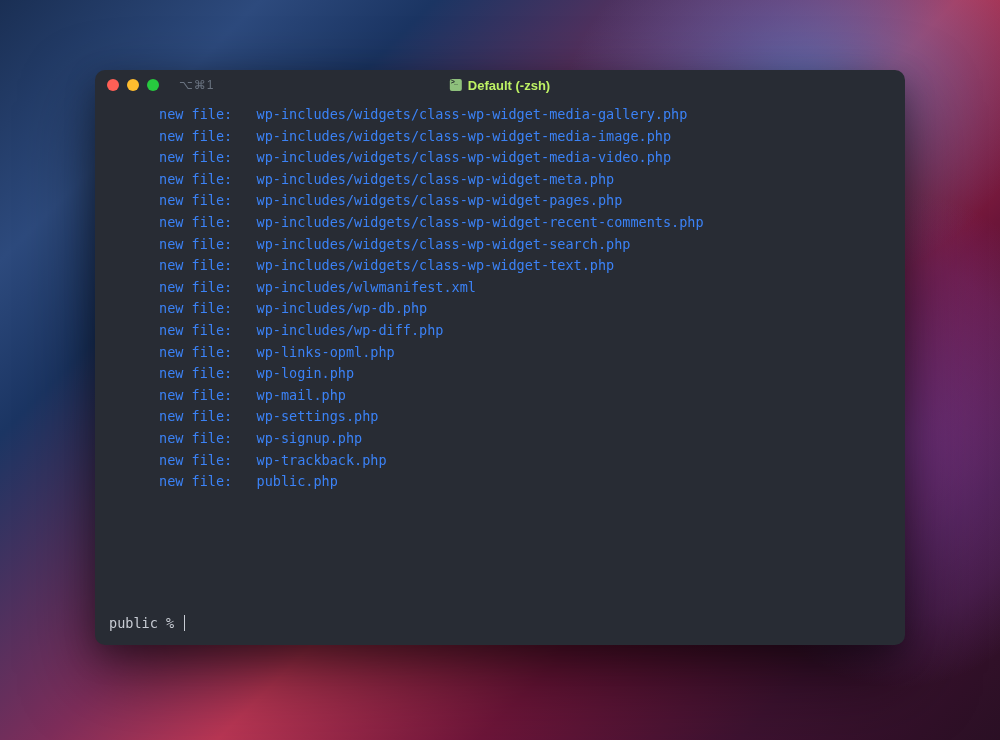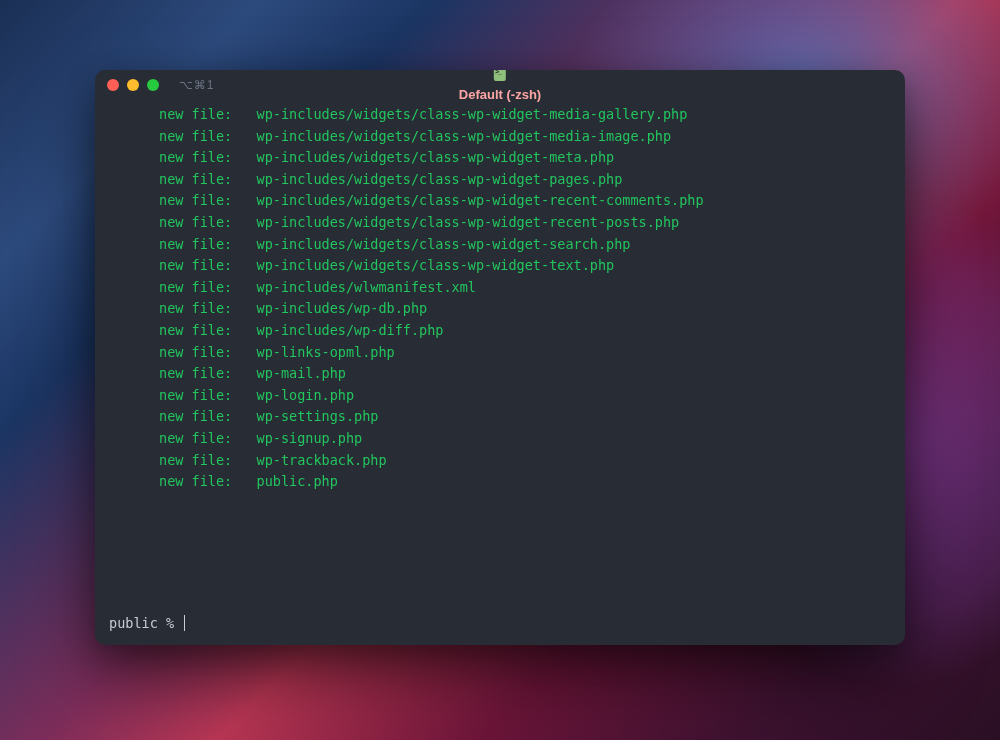--- a/index.html
+++ b/index.html
@@ -91,24 +91,23 @@
       letter-spacing: 1px;
     }
     
     .titlebar-title {
       position: absolute;
       left: 50%;
       transform: translateX(-50%);
       display: flex;
       align-items: center;
       gap: 6px;
-      color: #fca5a5;
+      color: #bef264;
       font-size: 13px;
       font-weight: 600;
-      flex-direction: column;
     }
     
     .title-icon {
       width: 12px;
       height: 12px;
       background: #8ec07c;
       border-radius: 2px;
       position: relative;
       flex-shrink: 0;
     }
@@ -133,21 +132,21 @@
       overflow: hidden;
       display: flex;
       flex-direction: column;
     }
     
     .output-area {
       flex: 1;
     }
     
     .file-line {
-      color: #22c55e;
+      color: #3b82f6;
       white-space: pre;
       padding-left: 50px;
     }
     
     .prompt-line {
       color: #c8ccd4;
       margin-top: 28px;
     }
     
     .cursor-block {
@@ -174,32 +173,32 @@
     <div class="titlebar-title">
       <span class="title-icon"></span>
       <span>Default (-zsh)</span>
     </div>
   </div>
 
   <div class="terminal-body">
     <div class="output-area" id="output-lines">
         <div class="file-line">new file:   wp-includes/widgets/class-wp-widget-media-gallery.php</div>
         <div class="file-line">new file:   wp-includes/widgets/class-wp-widget-media-image.php</div>
+        <div class="file-line">new file:   wp-includes/widgets/class-wp-widget-media-video.php</div>
         <div class="file-line">new file:   wp-includes/widgets/class-wp-widget-meta.php</div>
         <div class="file-line">new file:   wp-includes/widgets/class-wp-widget-pages.php</div>
         <div class="file-line">new file:   wp-includes/widgets/class-wp-widget-recent-comments.php</div>
-        <div class="file-line">new file:   wp-includes/widgets/class-wp-widget-recent-posts.php</div>
         <div class="file-line">new file:   wp-includes/widgets/class-wp-widget-search.php</div>
         <div class="file-line">new file:   wp-includes/widgets/class-wp-widget-text.php</div>
         <div class="file-line">new file:   wp-includes/wlwmanifest.xml</div>
         <div class="file-line">new file:   wp-includes/wp-db.php</div>
         <div class="file-line">new file:   wp-includes/wp-diff.php</div>
         <div class="file-line">new file:   wp-links-opml.php</div>
+        <div class="file-line">new file:   wp-login.php</div>
         <div class="file-line">new file:   wp-mail.php</div>
-        <div class="file-line">new file:   wp-login.php</div>
         <div class="file-line">new file:   wp-settings.php</div>
         <div class="file-line">new file:   wp-signup.php</div>
         <div class="file-line">new file:   wp-trackback.php</div>
         <div class="file-line">new file:   public.php</div>
       </div>
     <div class="prompt-line">
       <span>public % </span><span class="cursor-block"></span>
     </div>
   </div>
 </div>

